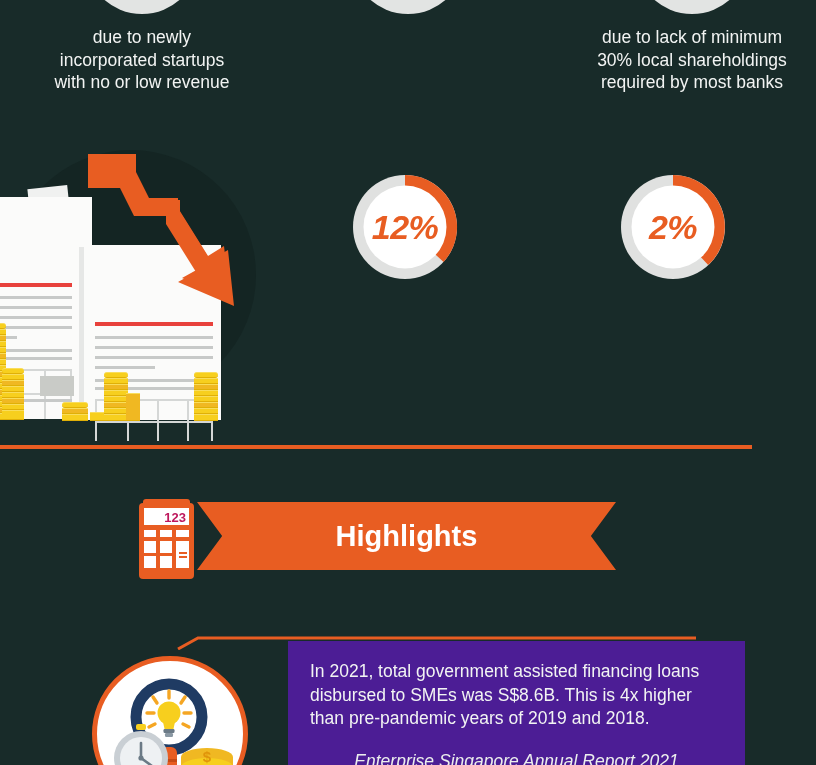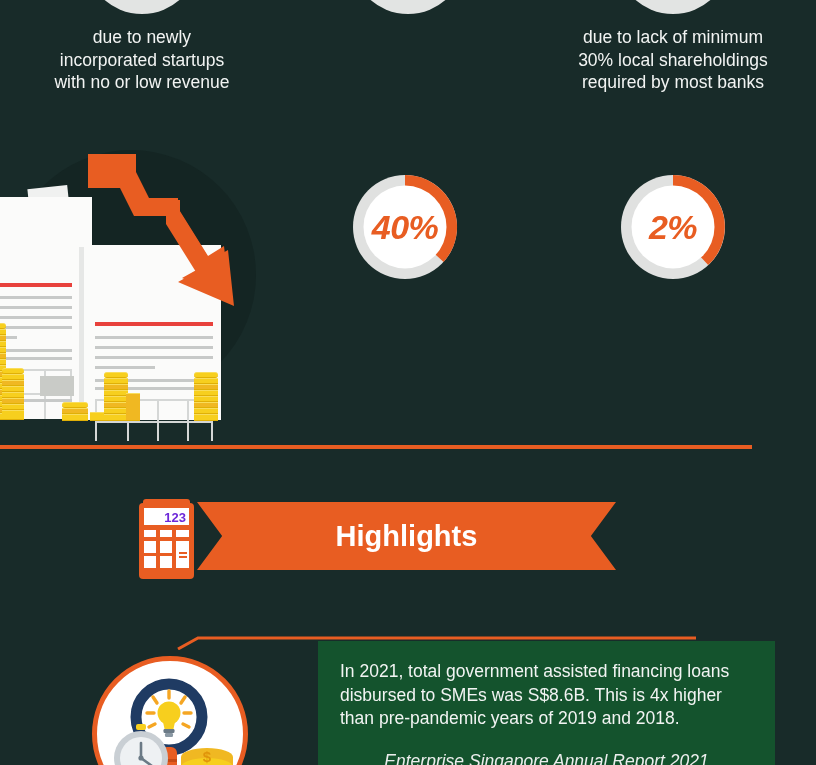--- a/index.html
+++ b/index.html
@@ -34,21 +34,21 @@
   }
 
   .top-item {
     position: absolute;
     top: 0;
     width: 240px;
     text-align: center;
   }
   .top-item.c1 { left: 22px; }
   .top-item.c2 { left: 288px; }
-  .top-item.c3 { left: 553px; }
+  .top-item.c3 { left: 572px; }
 
   
   .clipped-circle-wrap {
     position: relative;
     height: 16px;
     overflow: hidden;
   }
   .clipped-circle {
     position: absolute;
     left: 50%;
@@ -147,21 +147,21 @@
   .calc-screen {
     position: absolute; left: 5px; top: 5px;
     width: 45px; height: 17px;
     background: #ffffff;
   }
   .calc-screen span {
     position: absolute;
     right: 3px; bottom: 0px;
     font-size: 13px;
     font-weight: bold;
-    color: #6d28d9;
+    color: #be185d;
     font-family: "Liberation Sans", sans-serif;
   }
   .calc-key {
     position: absolute;
     background: #ffffff;
   }
   .calc-eq {
     position: absolute;
     background: #ffffff;
   }
@@ -244,24 +244,24 @@
 
   
   .hl-connector {
     position: absolute;
     left: 176px; top: 636px;
     width: 520px; height: 14px;
   }
 
   .hl-panel {
     position: absolute;
-    left: 318px; top: 641px;
+    left: 288px; top: 641px;
     width: 457px;
     height: 124px;
-    background: #14532d;
+    background: #4c1d95;
     padding: 19px 22px 0 22px;
   }
   .hl-text {
     font-size: 17.5px;
     line-height: 23.5px;
     color: #f2f4f3;
   }
   .hl-source {
     margin-top: 19px;
     font-size: 17.5px;
@@ -425,21 +425,21 @@
     </svg>
   </div>
 
   <div class="stat s1">
     <div class="donut">
       <svg width="114" height="114" viewBox="0 0 114 114">
         <circle cx="57" cy="57" r="52" fill="#e0e1e0"></circle>
         <path d="M57 5 A52 52 0 0 1 95.6 91.9 L57 57 Z" fill="#e85d22"></path>
         <circle cx="57" cy="57" r="41.5" fill="#ffffff"></circle>
       </svg>
-      <div class="val">40%</div>
+      <div class="val">12%</div>
     </div>
   </div>
 
   <div class="stat s2">
     <div class="donut">
       <svg width="114" height="114" viewBox="0 0 114 114">
         <circle cx="57" cy="57" r="52" fill="#e0e1e0"></circle>
         <path d="M57 5 A52 52 0 0 1 92.2 95.1 L57 57 Z" fill="#e85d22"></path>
         <circle cx="57" cy="57" r="41.5" fill="#ffffff"></circle>
       </svg>

